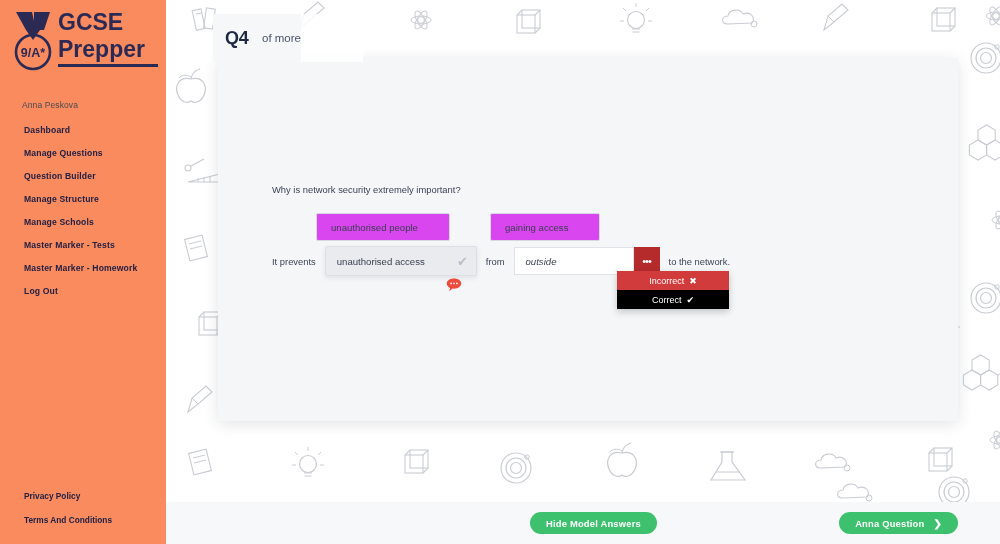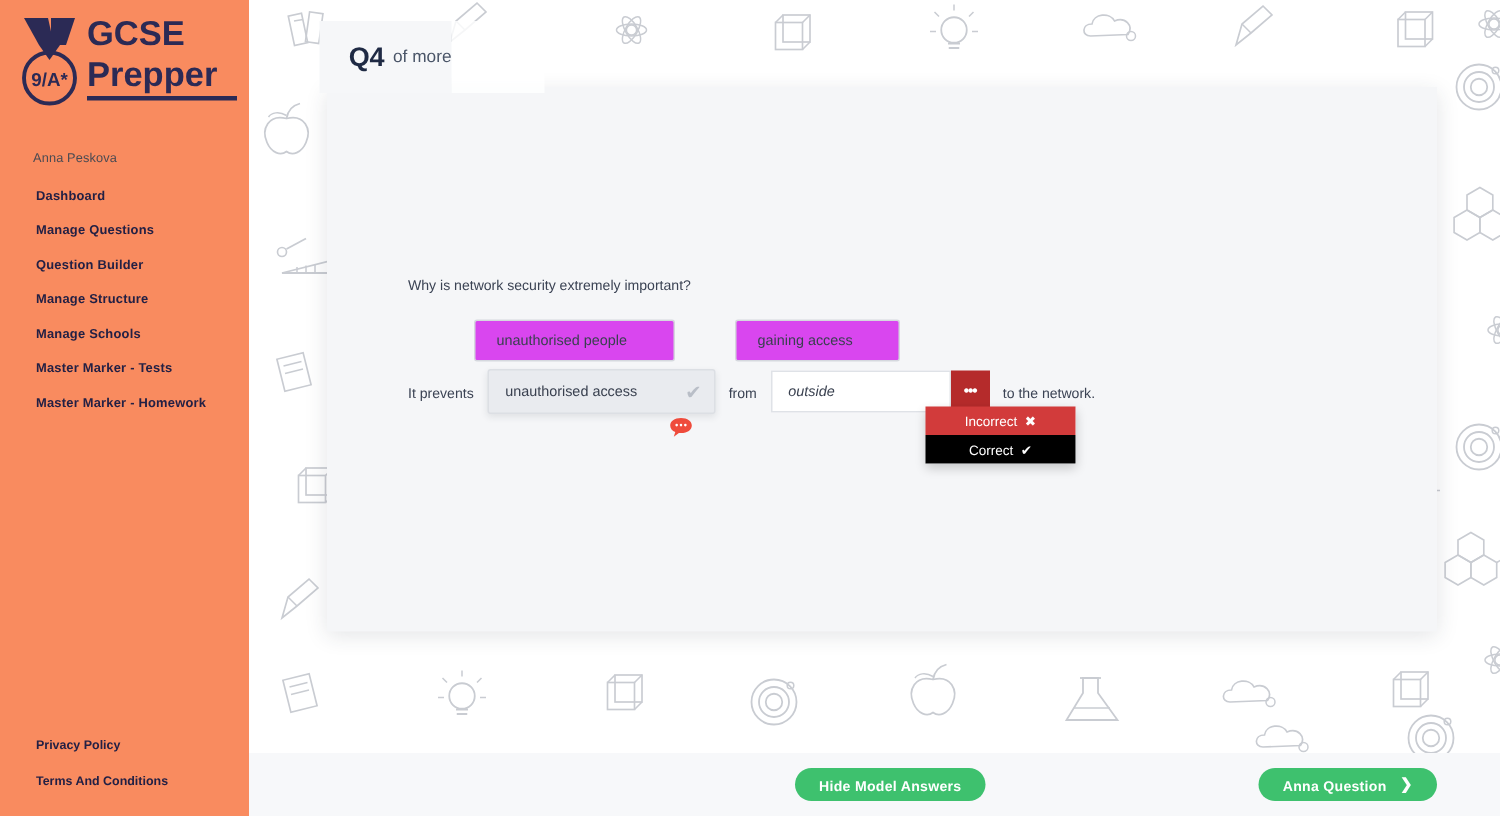--- a/index.html
+++ b/index.html
@@ -47,21 +47,21 @@
     display:block; padding: 7px 0 7px 24px;
     font-size: 8.3px; font-weight: bold; color:#232044; cursor:pointer;
     white-space: nowrap;
   }
 
   
   .q-tab {
     position: absolute; left: 213px; top: 14px;
     width: 88px; height: 48px;
     background: #f6f7f9;
-    display:flex; align-items:center; justify-content:flex-end;
+    display:flex; align-items:center; justify-content:space-between;
     padding-left: 12px;
     z-index: 12;
   }
   .q-tab .qnum {
     font-size: 18px; font-weight: bold; color: #1f2a44; letter-spacing: -.3px;
   }
   .q-tab .qof {
     font-size: 11.5px; color: #4a5568; margin-left: 6px;
   }
   .q-tab-ext {
@@ -146,21 +146,21 @@
     color: #fff;
     display:flex; align-items:center; justify-content:center;
     font-size: 11px; line-height: 1;
     cursor: pointer;
     letter-spacing: -1px;
   }
   .tail { margin-left: 9px; white-space: nowrap; }
 
   .dropdown {
     position: absolute; left: 617px; top: 271px;
-    width: 100px;
+    width: 112px;
     z-index: 35;
     box-shadow: 0 3px 7px rgba(0,0,0,.2);
   }
   .dd-item {
     height: 19px;
     display:flex; align-items:center; justify-content:center;
     font-size: 9px; color: #ffffff;
     cursor: pointer;
   }
   .dd-incorrect { background: #d23b3b; }
@@ -360,20 +360,21 @@
     <div class="user-name">Anna Peskova</div>
 
     <nav class="nav">
       <a class="nav-item">Dashboard</a>
       <a class="nav-item">Manage Questions</a>
       <a class="nav-item">Question Builder</a>
       <a class="nav-item">Manage Structure</a>
       <a class="nav-item">Manage Schools</a>
       <a class="nav-item">Master Marker - Tests</a>
       <a class="nav-item">Master Marker - Homework</a>
+      <a class="nav-item">Log Out</a>
     </nav>
 
     <div class="footer-links">
       <a class="footer-link">Privacy Policy</a>
       <a class="footer-link">Terms And Conditions</a>
     </div>
   </aside>
 
   <div class="q-tab-ext"></div>
   <div class="q-tab">

